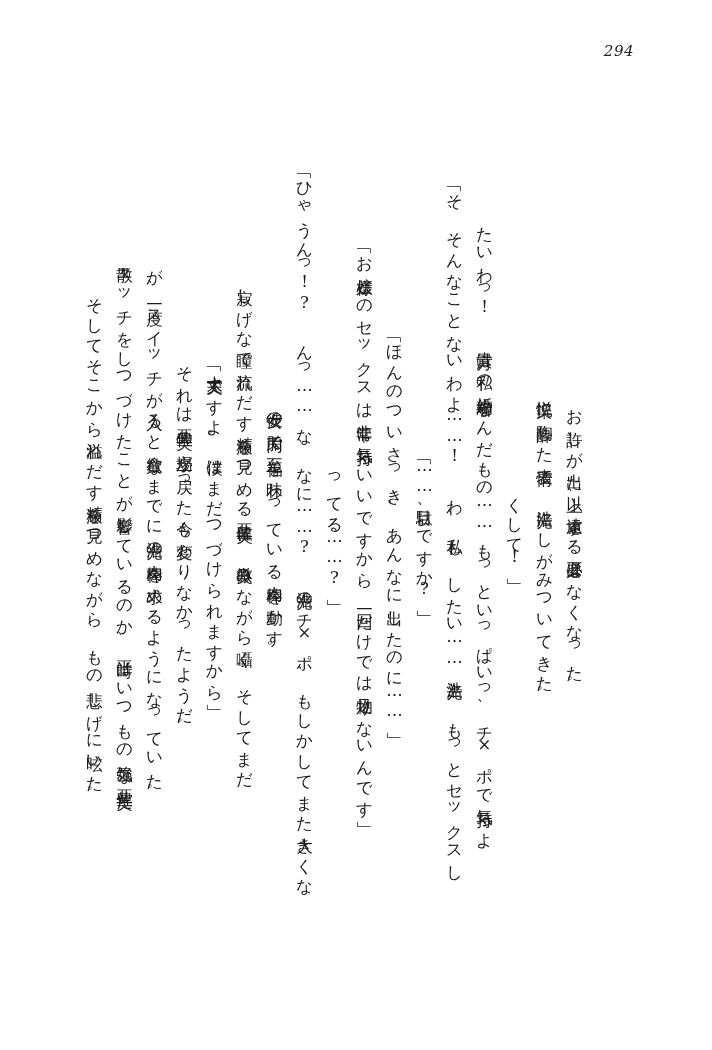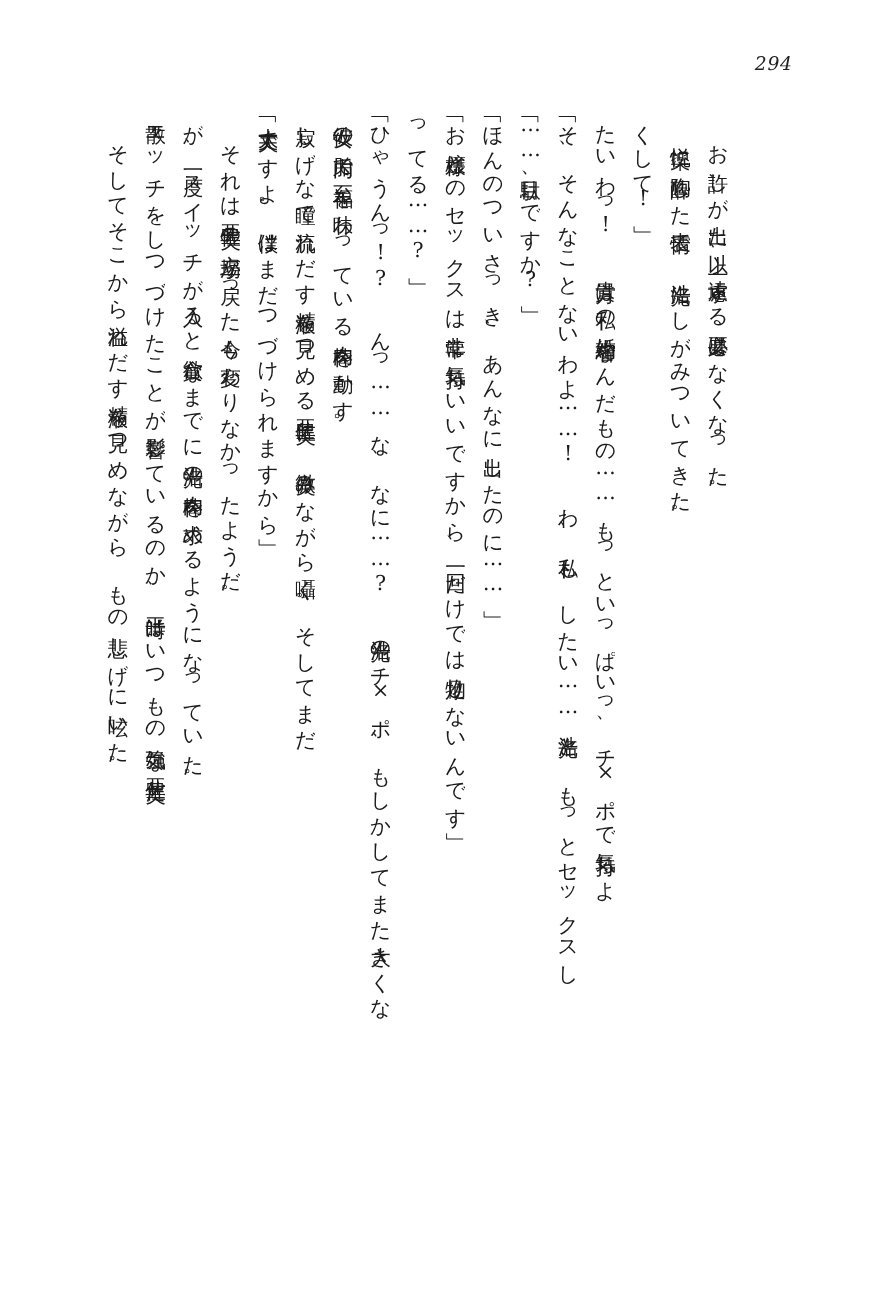--- a/index.html
+++ b/index.html
@@ -14,20 +14,21 @@
     font-family: "DejaVu Serif", "Liberation Serif", serif;
     color: #1a1a1a;
   }
 
   .page {
     position: relative;
     width: 712px;
     height: 1050px;
     background: #ffffff;
     box-sizing: border-box;
+    text-align: center;
   }
 
   
   .page-number {
     position: absolute;
     top: 42px;
     right: 78px;
     font-family: "DejaVu Serif", "Liberation Serif", serif;
     font-size: 15px;
     font-style: italic;

